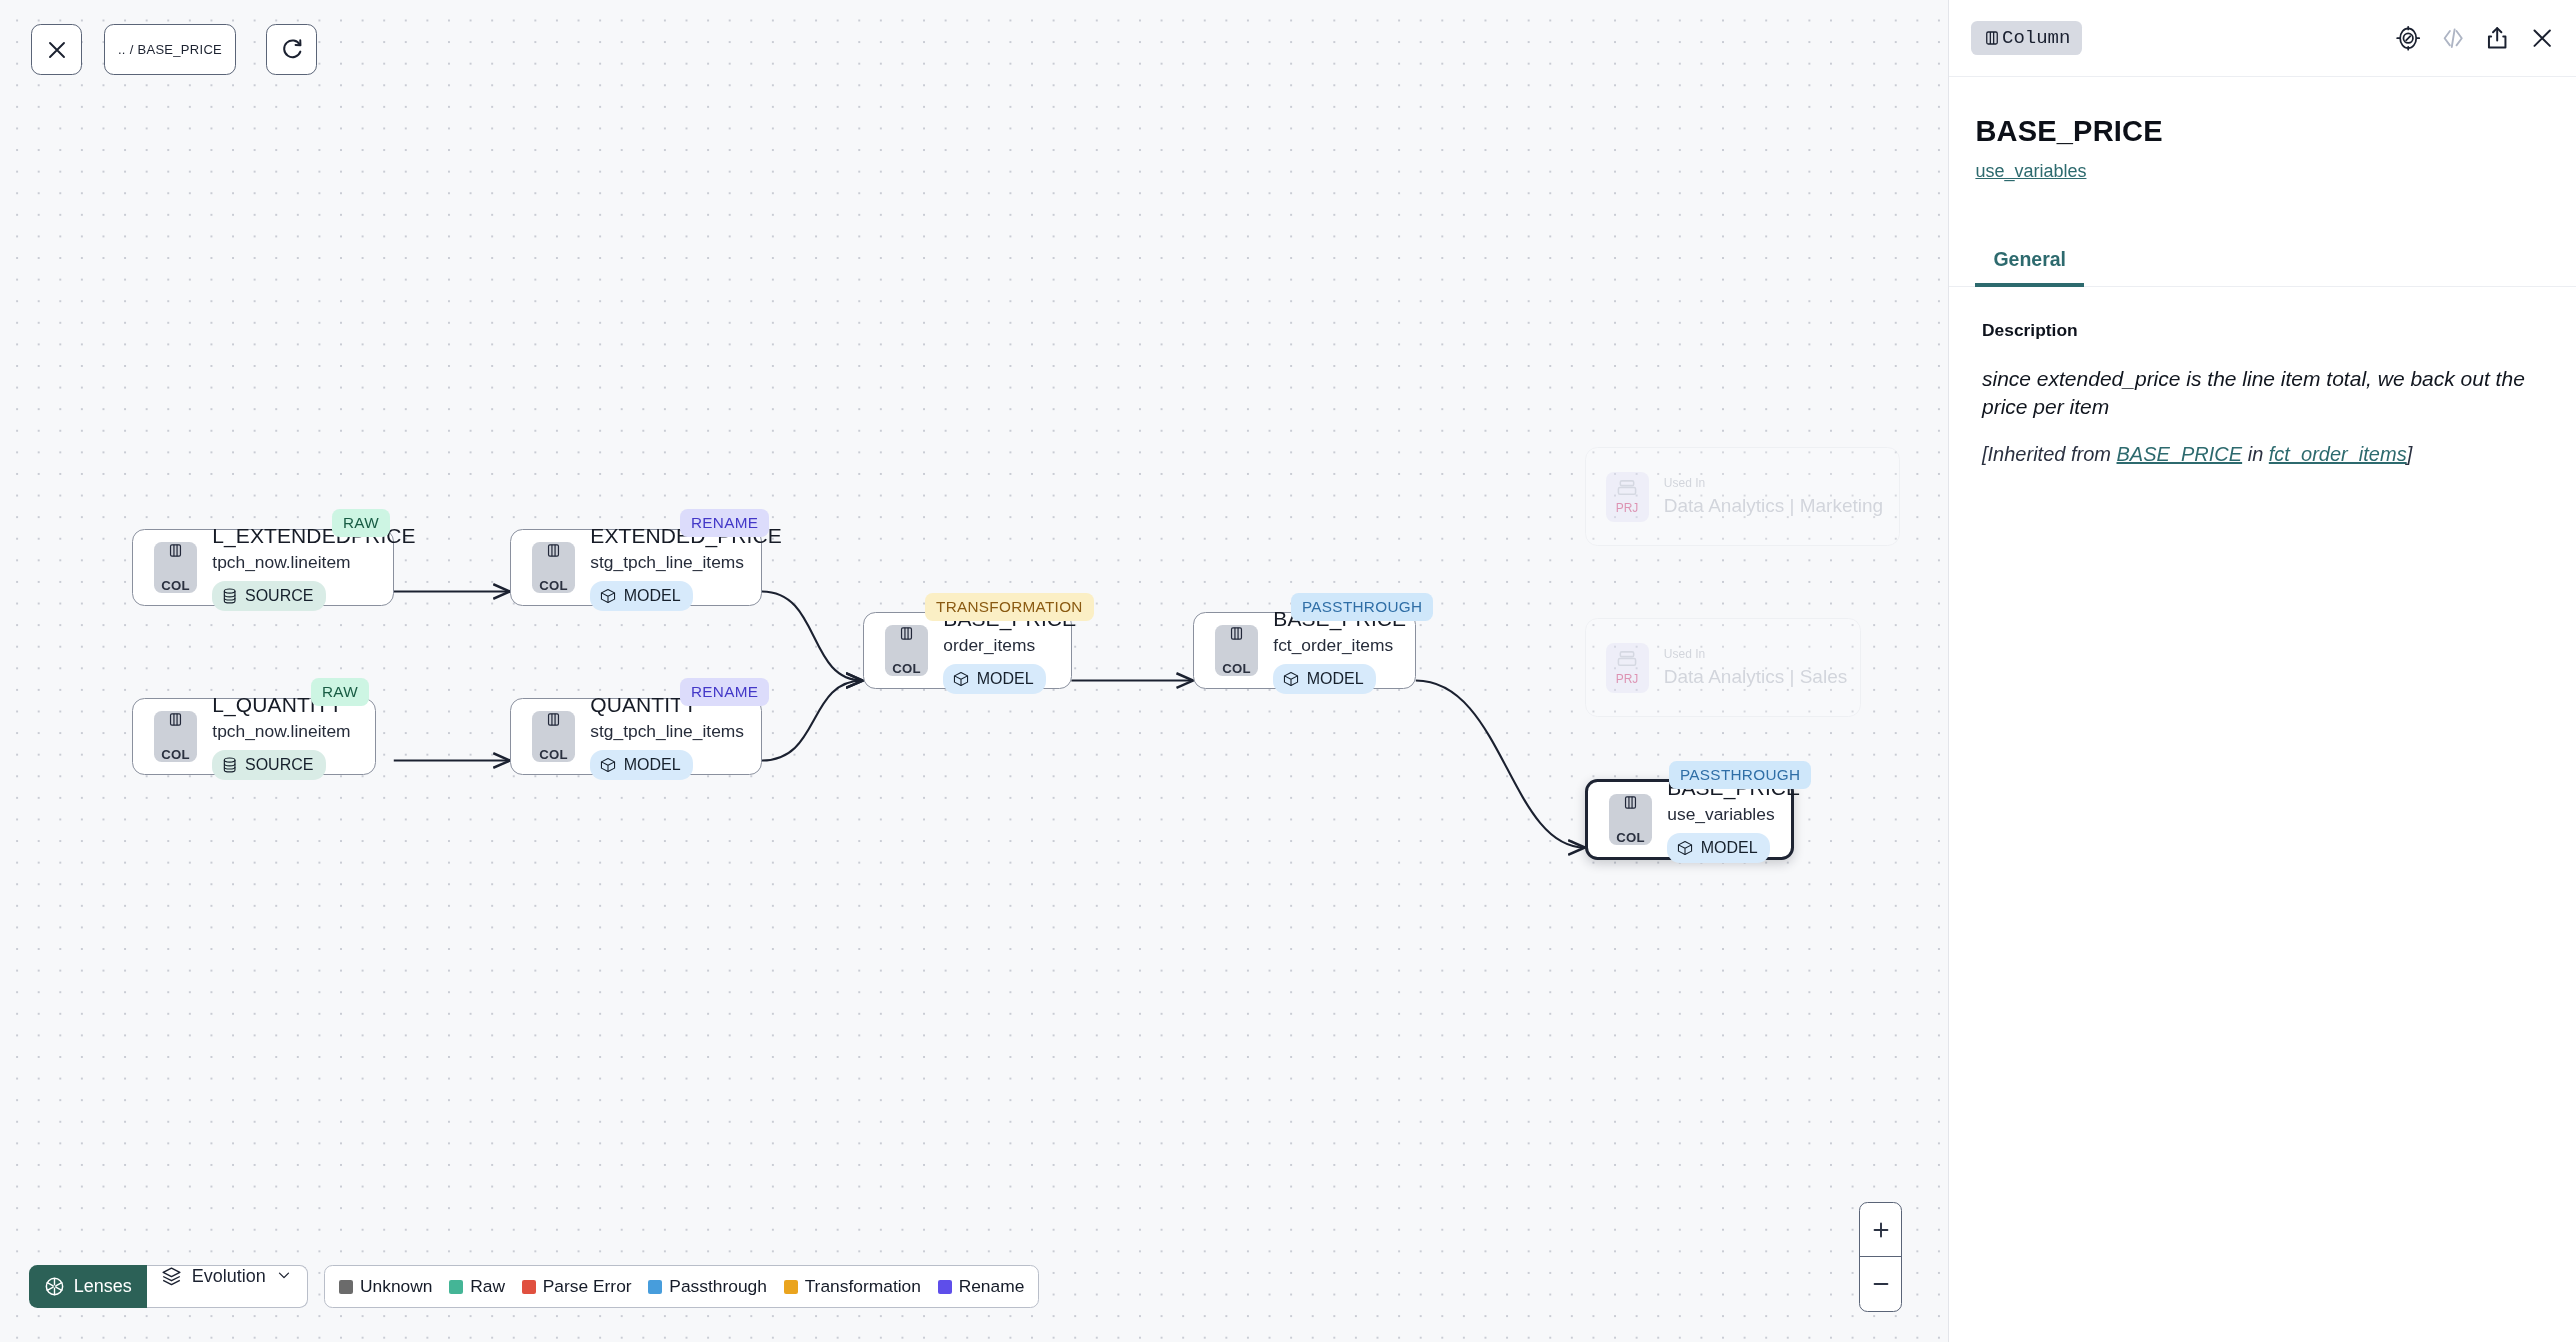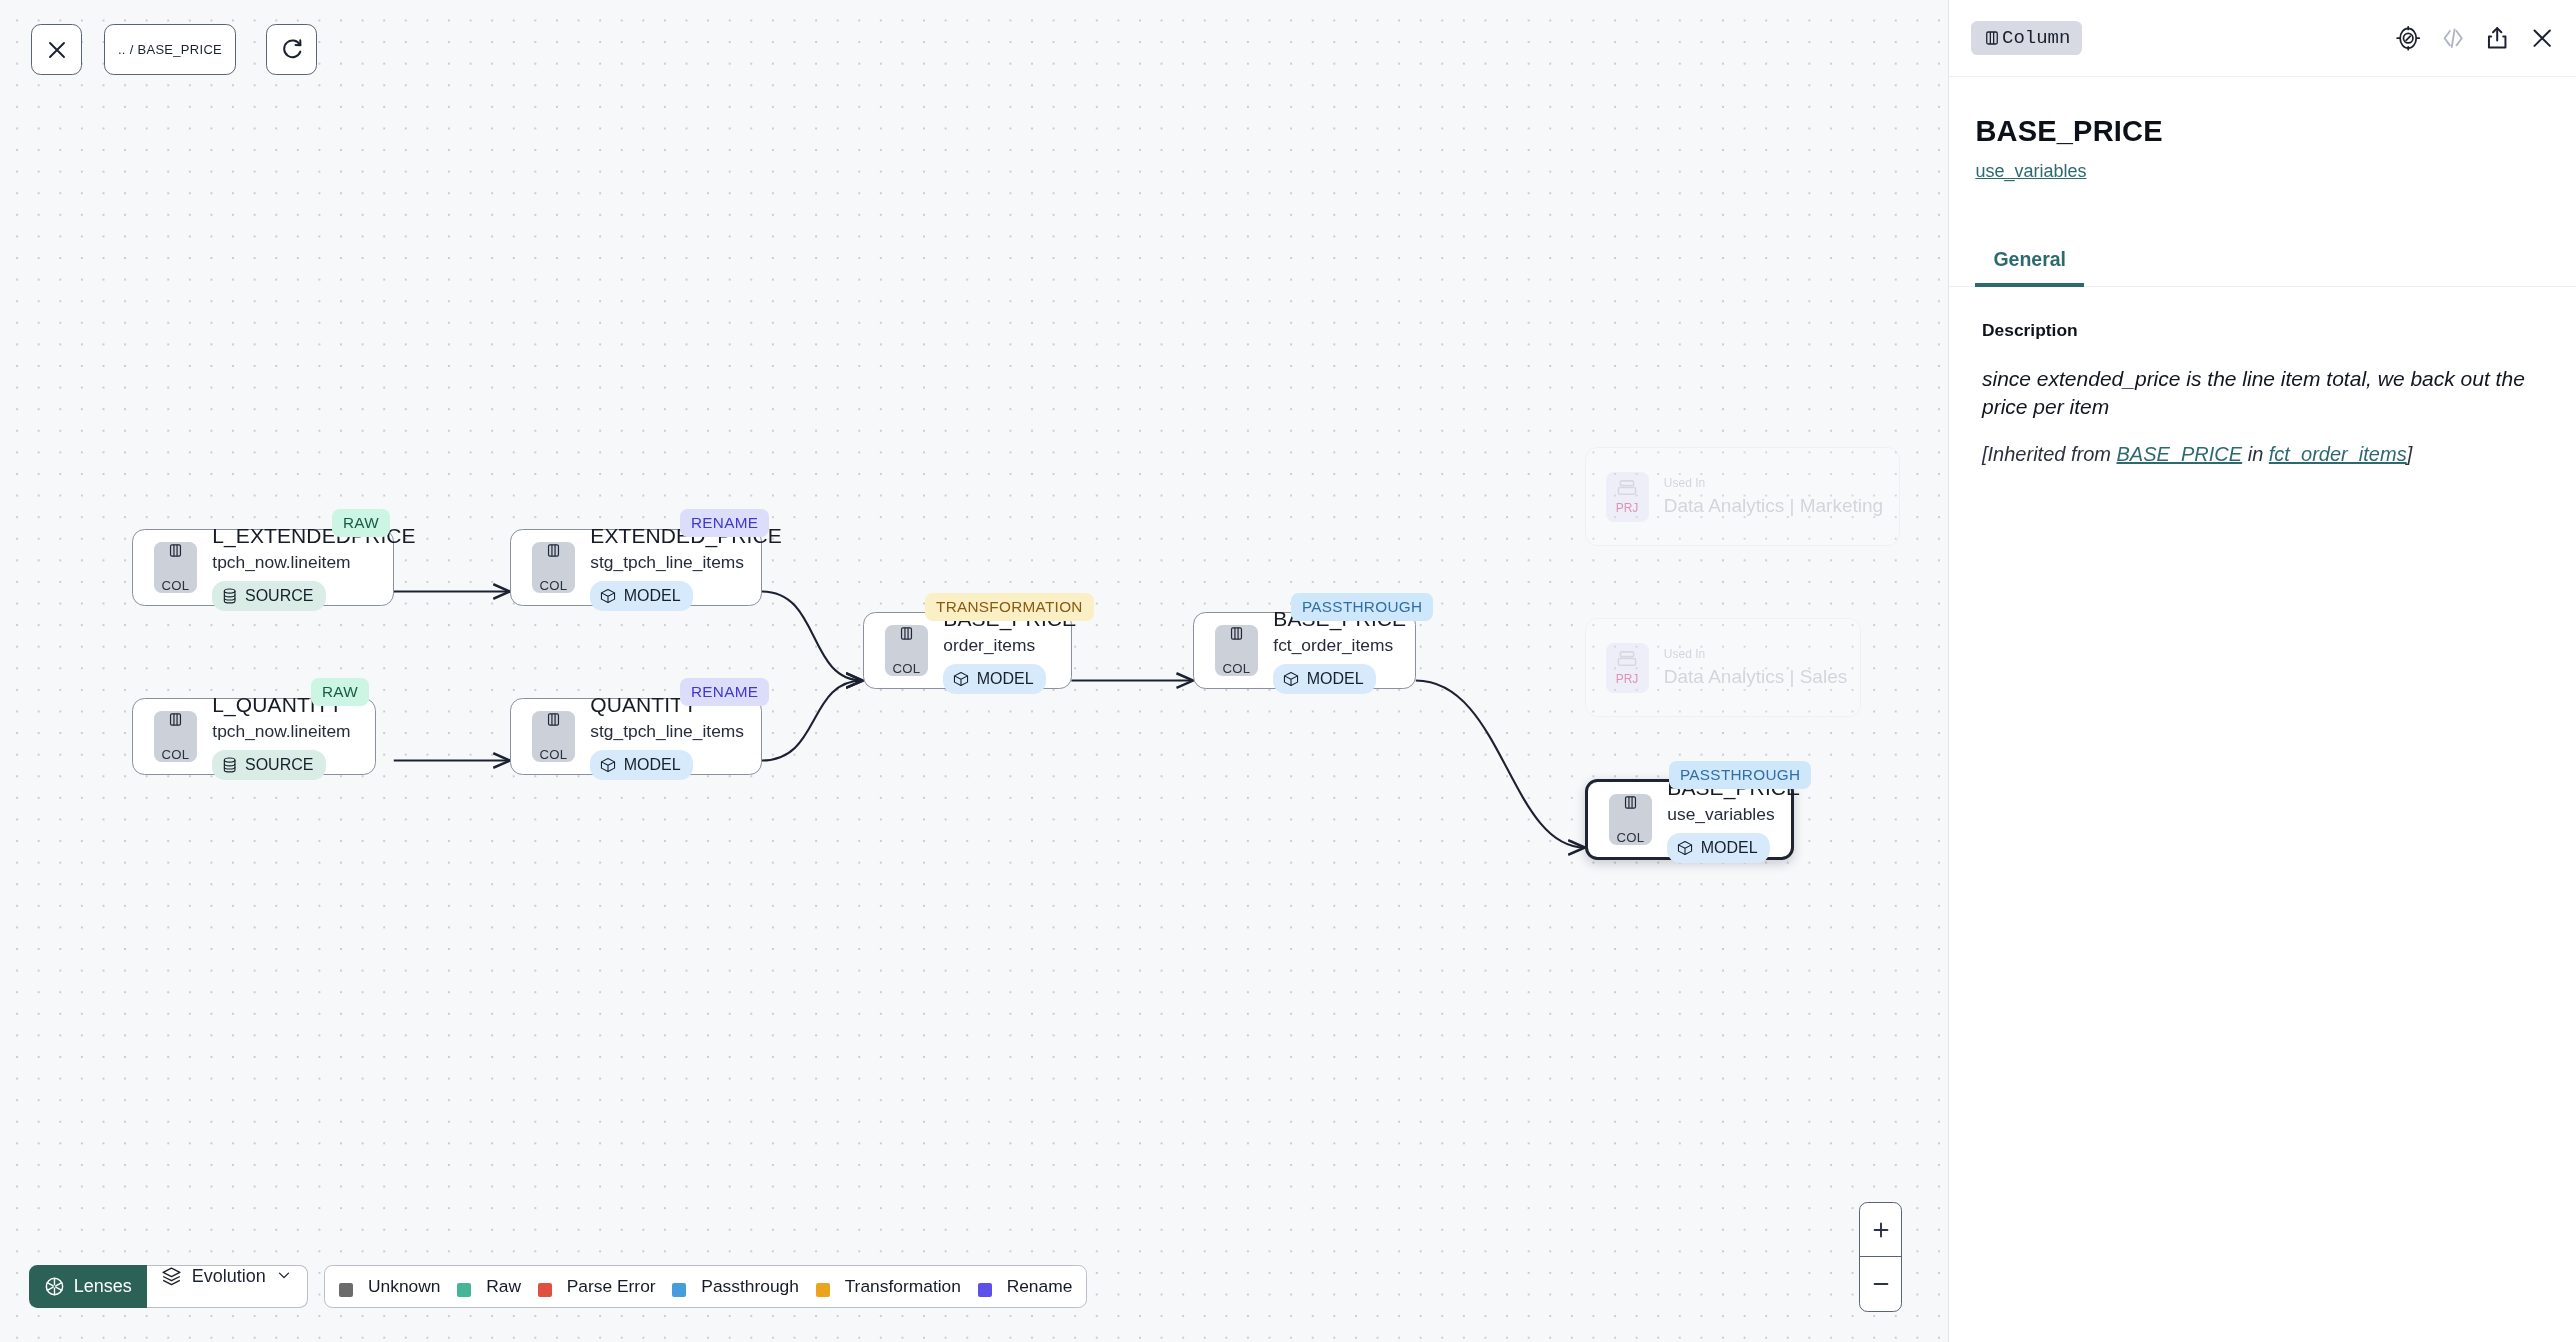--- a/index.html
+++ b/index.html
@@ -53,21 +53,21 @@
     border: 3.5px solid #1e2433;
     box-shadow: 0 3.5px 11px rgba(20,25,40,.20);
     z-index: 8;
   }
   .node-icon {
     width: 43px; height: 51px;
     background: #ccd0d8;
     border-radius: 7.7px;
     display: flex; flex-direction: column;
     align-items: center; justify-content: center;
-    gap: 19px; flex: none;
+    gap: 19px; flex: none; font-weight: bold;
   }
   .node-icon .icon-label {
     font-size: 13.2px; color: #2b3140;
     font-family: "Liberation Sans", sans-serif; letter-spacing: 0.3px;
   }
   .node-body { display: flex; flex-direction: column; gap: 3.5px; }
   .node-title { font-size: 21px; color: #161b26; letter-spacing: 0.1px; white-space: nowrap; }
   .node-sub   { font-size: 17.4px; color: #262c3a; white-space: nowrap; }
   .node-chip {
     margin-top: 4.9px;
@@ -139,21 +139,21 @@
     padding: 0 14px; height: 43px; font-size: 18px; color: #1b2130;
     cursor: pointer;
   }
   #legend {
     position: absolute; left: 324px; top: 1265px;
     height: 43px; background: #ffffff;
     border: 1.4px solid #b9bec9; border-radius: 8.4px;
     display: flex; align-items: center; gap: 0;
     padding: 0 14px; z-index: 20;
   }
-  .legend-item { display: flex; align-items: flex-end; gap: 15px; margin-right: 16.7px; font-size: 17.4px; color: #151b28; white-space: nowrap; }
+  .legend-item { display: flex; align-items: center; gap: 7px; margin-right: 16.7px; font-size: 17.4px; color: #151b28; white-space: nowrap; }
   .legend-item:last-child { margin-right: 0; }
   .legend-sw { width: 14px; height: 14px; border-radius: 2.1px; flex: none; }
 
   #zoom-ctl {
     position: absolute; left: 1859px; top: 1202px;
     width: 43px; background: #ffffff;
     border: 1.4px solid #5a6477; border-radius: 8.4px;
     z-index: 20; overflow: hidden;
   }
   .zoom-btn {

